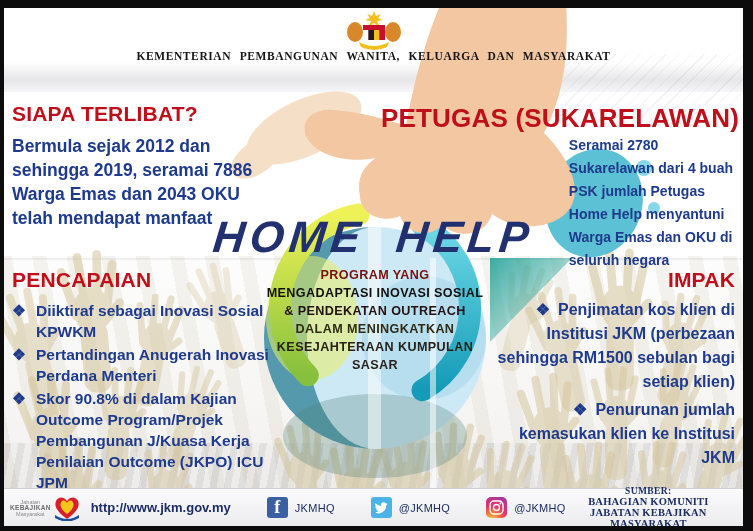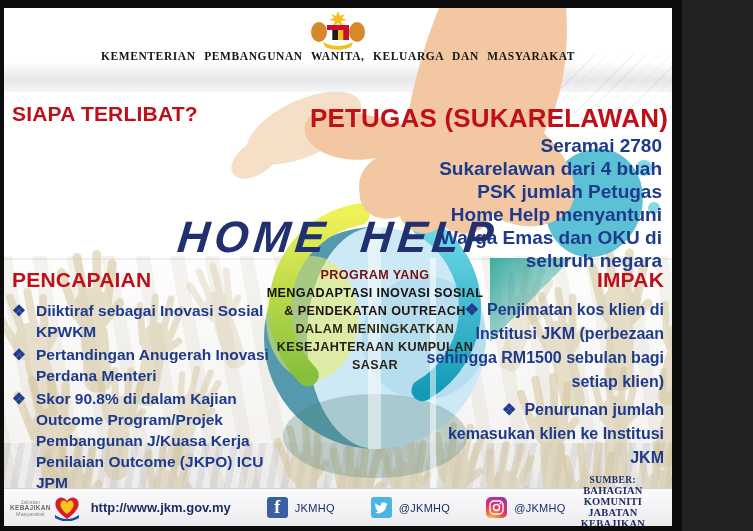--- a/index.html
+++ b/index.html
@@ -1,16 +1,16 @@
 <!DOCTYPE html>
 <html><head>
 <meta charset="utf-8">
 <style>
   html,body{margin:0;padding:0;background:#222;}
-  .poster{position:relative;width:682px;height:531px;background:#0c0c0c;overflow:hidden;
+  .poster{position:relative;width:753px;height:531px;background:#0c0c0c;overflow:hidden;
           font-family:"Liberation Sans",sans-serif;}
   .canvas{position:absolute;top:8px;left:4px;right:10px;bottom:5px;background:#ffffff;overflow:hidden;}
 
   
   .lower-texture{position:absolute;left:0;right:0;top:248px;bottom:37px;z-index:1;
      background:
        repeating-linear-gradient(80deg, rgba(186,170,135,.12) 0 14px, rgba(255,255,255,0) 14px 34px),
        linear-gradient(#fdfdfd,#f2f1ef);}
   .photo-strip{position:absolute;left:0;right:0;bottom:37px;height:46px;z-index:1;opacity:.8;
      background:repeating-linear-gradient(100deg, rgba(110,110,118,.18) 0 7px, rgba(210,210,214,.2) 7px 14px);}
@@ -33,21 +33,21 @@
 
   
   .red-head{font-weight:800;color:#bf0f1a;letter-spacing:.2px;}
   .navy{color:#1e3a8c;font-weight:800;}
   .blk{position:absolute;z-index:3;}
 
   .siapa-title{top:94px;left:8px;font-size:21px;}
   .siapa-body{top:126px;left:8px;font-size:17.5px;line-height:24px;}
 
   .petugas-title{top:95px;right:4px;font-size:26px;text-align:right;}
-  .petugas-body{top:126px;right:10px;font-size:19px;line-height:23px;text-align:right;}
+  .petugas-body{top:126px;right:10px;font-size:14px;line-height:23px;text-align:left;}
 
   .pencapaian-title{top:260px;left:8px;font-size:21px;}
   .pencapaian-list{top:292px;left:8px;width:258px;font-size:15.5px;line-height:21px;}
   .bullet-row{display:flex;margin-bottom:2px;}
   .bullet-marker{flex:0 0 24px;color:#1e3a8c;font-weight:800;}
   .bullet-text{flex:1;}
   .it{}
 
   .impak-title{top:260px;right:8px;font-size:21px;text-align:right;}
   .impak-list{top:290px;right:8px;width:248px;font-size:16px;line-height:24px;text-align:right;}
@@ -194,20 +194,26 @@
         <rect x="24" y="20" width="5.5" height="10" fill="#ffffff"></rect>
         <rect x="29.5" y="20" width="5.5" height="10" fill="#1b1b1b"></rect>
         <rect x="35" y="20" width="5.5" height="10" fill="#f2c01d"></rect>
         <rect x="40.5" y="20" width="5.5" height="10" fill="#c8102e"></rect>
         <path d="M20 32 Q35 40 50 32 L48 37 Q35 43 22 37 Z" fill="#f2c01d"></path>
       </svg>
       <div class="ministry">KEMENTERIAN PEMBANGUNAN WANITA, KELUARGA DAN MASYARAKAT</div>
     </div>
 
     <div class="blk red-head siapa-title">SIAPA TERLIBAT?</div>
+    <div class="blk navy siapa-body">
+      <div>Bermula sejak 2012 dan</div>
+      <div>sehingga 2019, seramai 7886</div>
+      <div>Warga Emas dan 2043 OKU</div>
+      <div>telah mendapat manfaat</div>
+    </div>
 
     <div class="blk red-head petugas-title">PETUGAS (SUKARELAWAN)</div>
     <div class="blk navy petugas-body">
       <div>Seramai 2780</div>
       <div>Sukarelawan dari 4 buah</div>
       <div>PSK jumlah Petugas</div>
       <div>Home Help menyantuni</div>
       <div>Warga Emas dan OKU di</div>
       <div>seluruh negara</div>
     </div>

